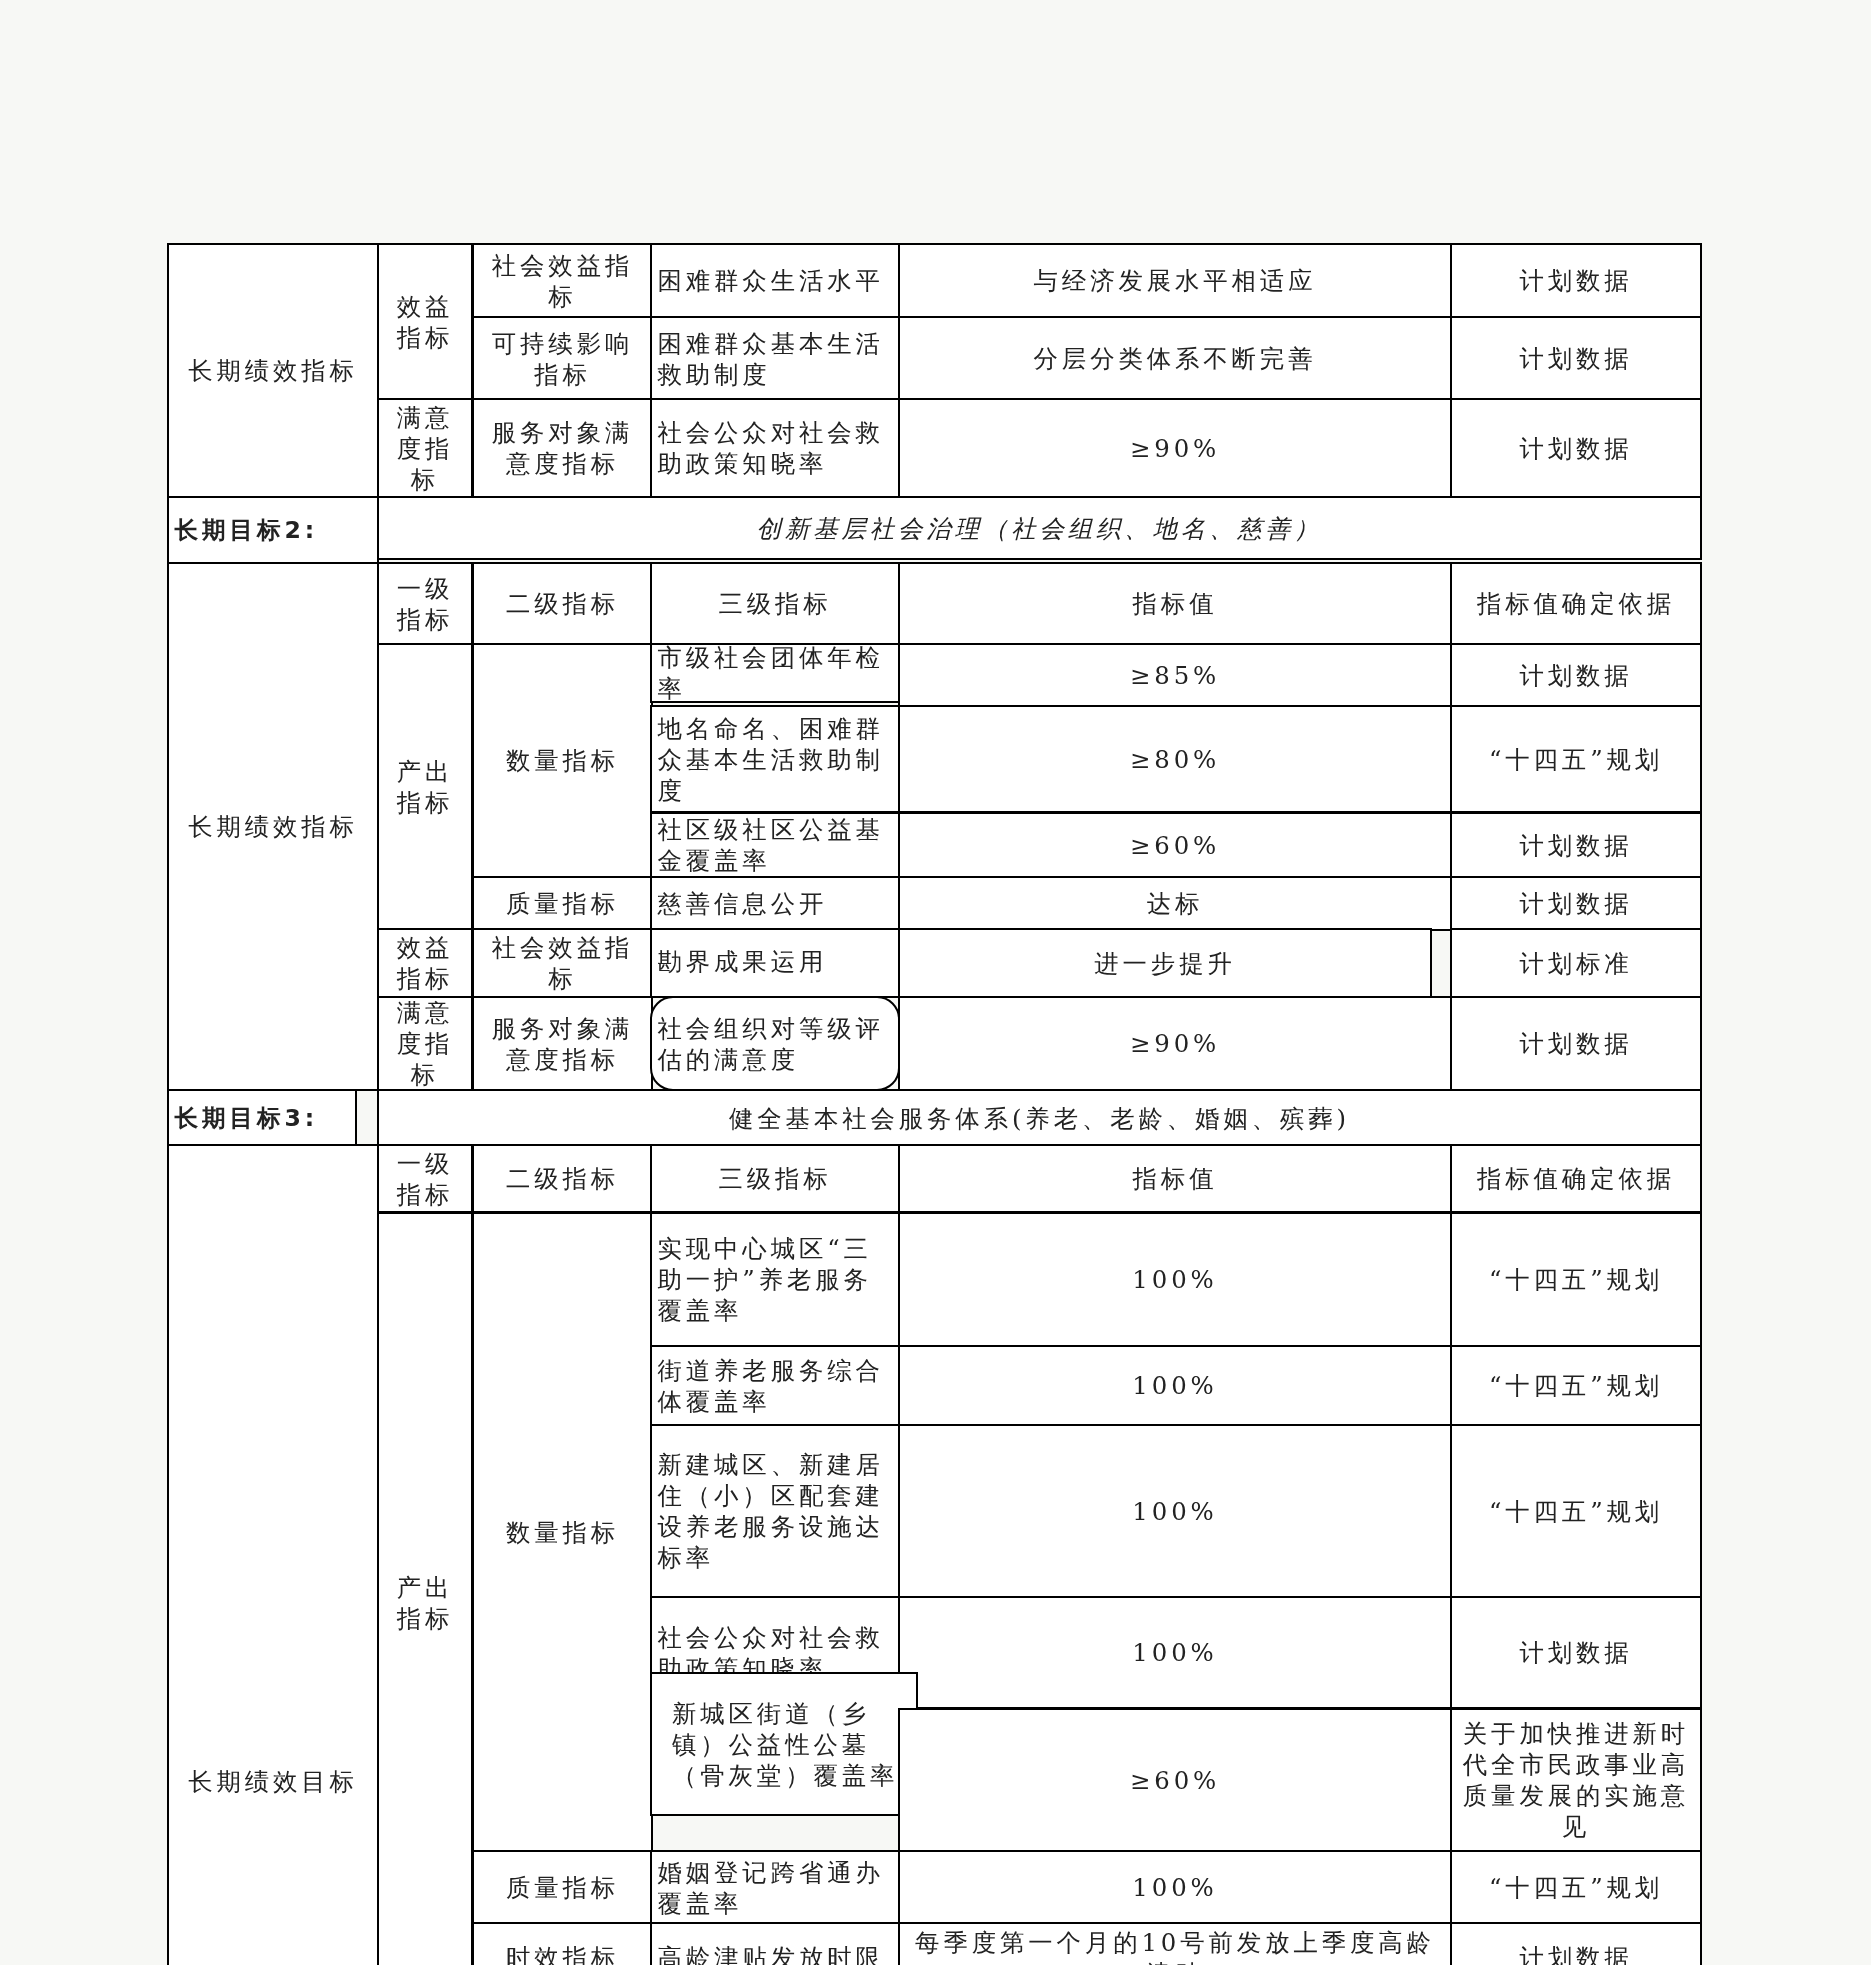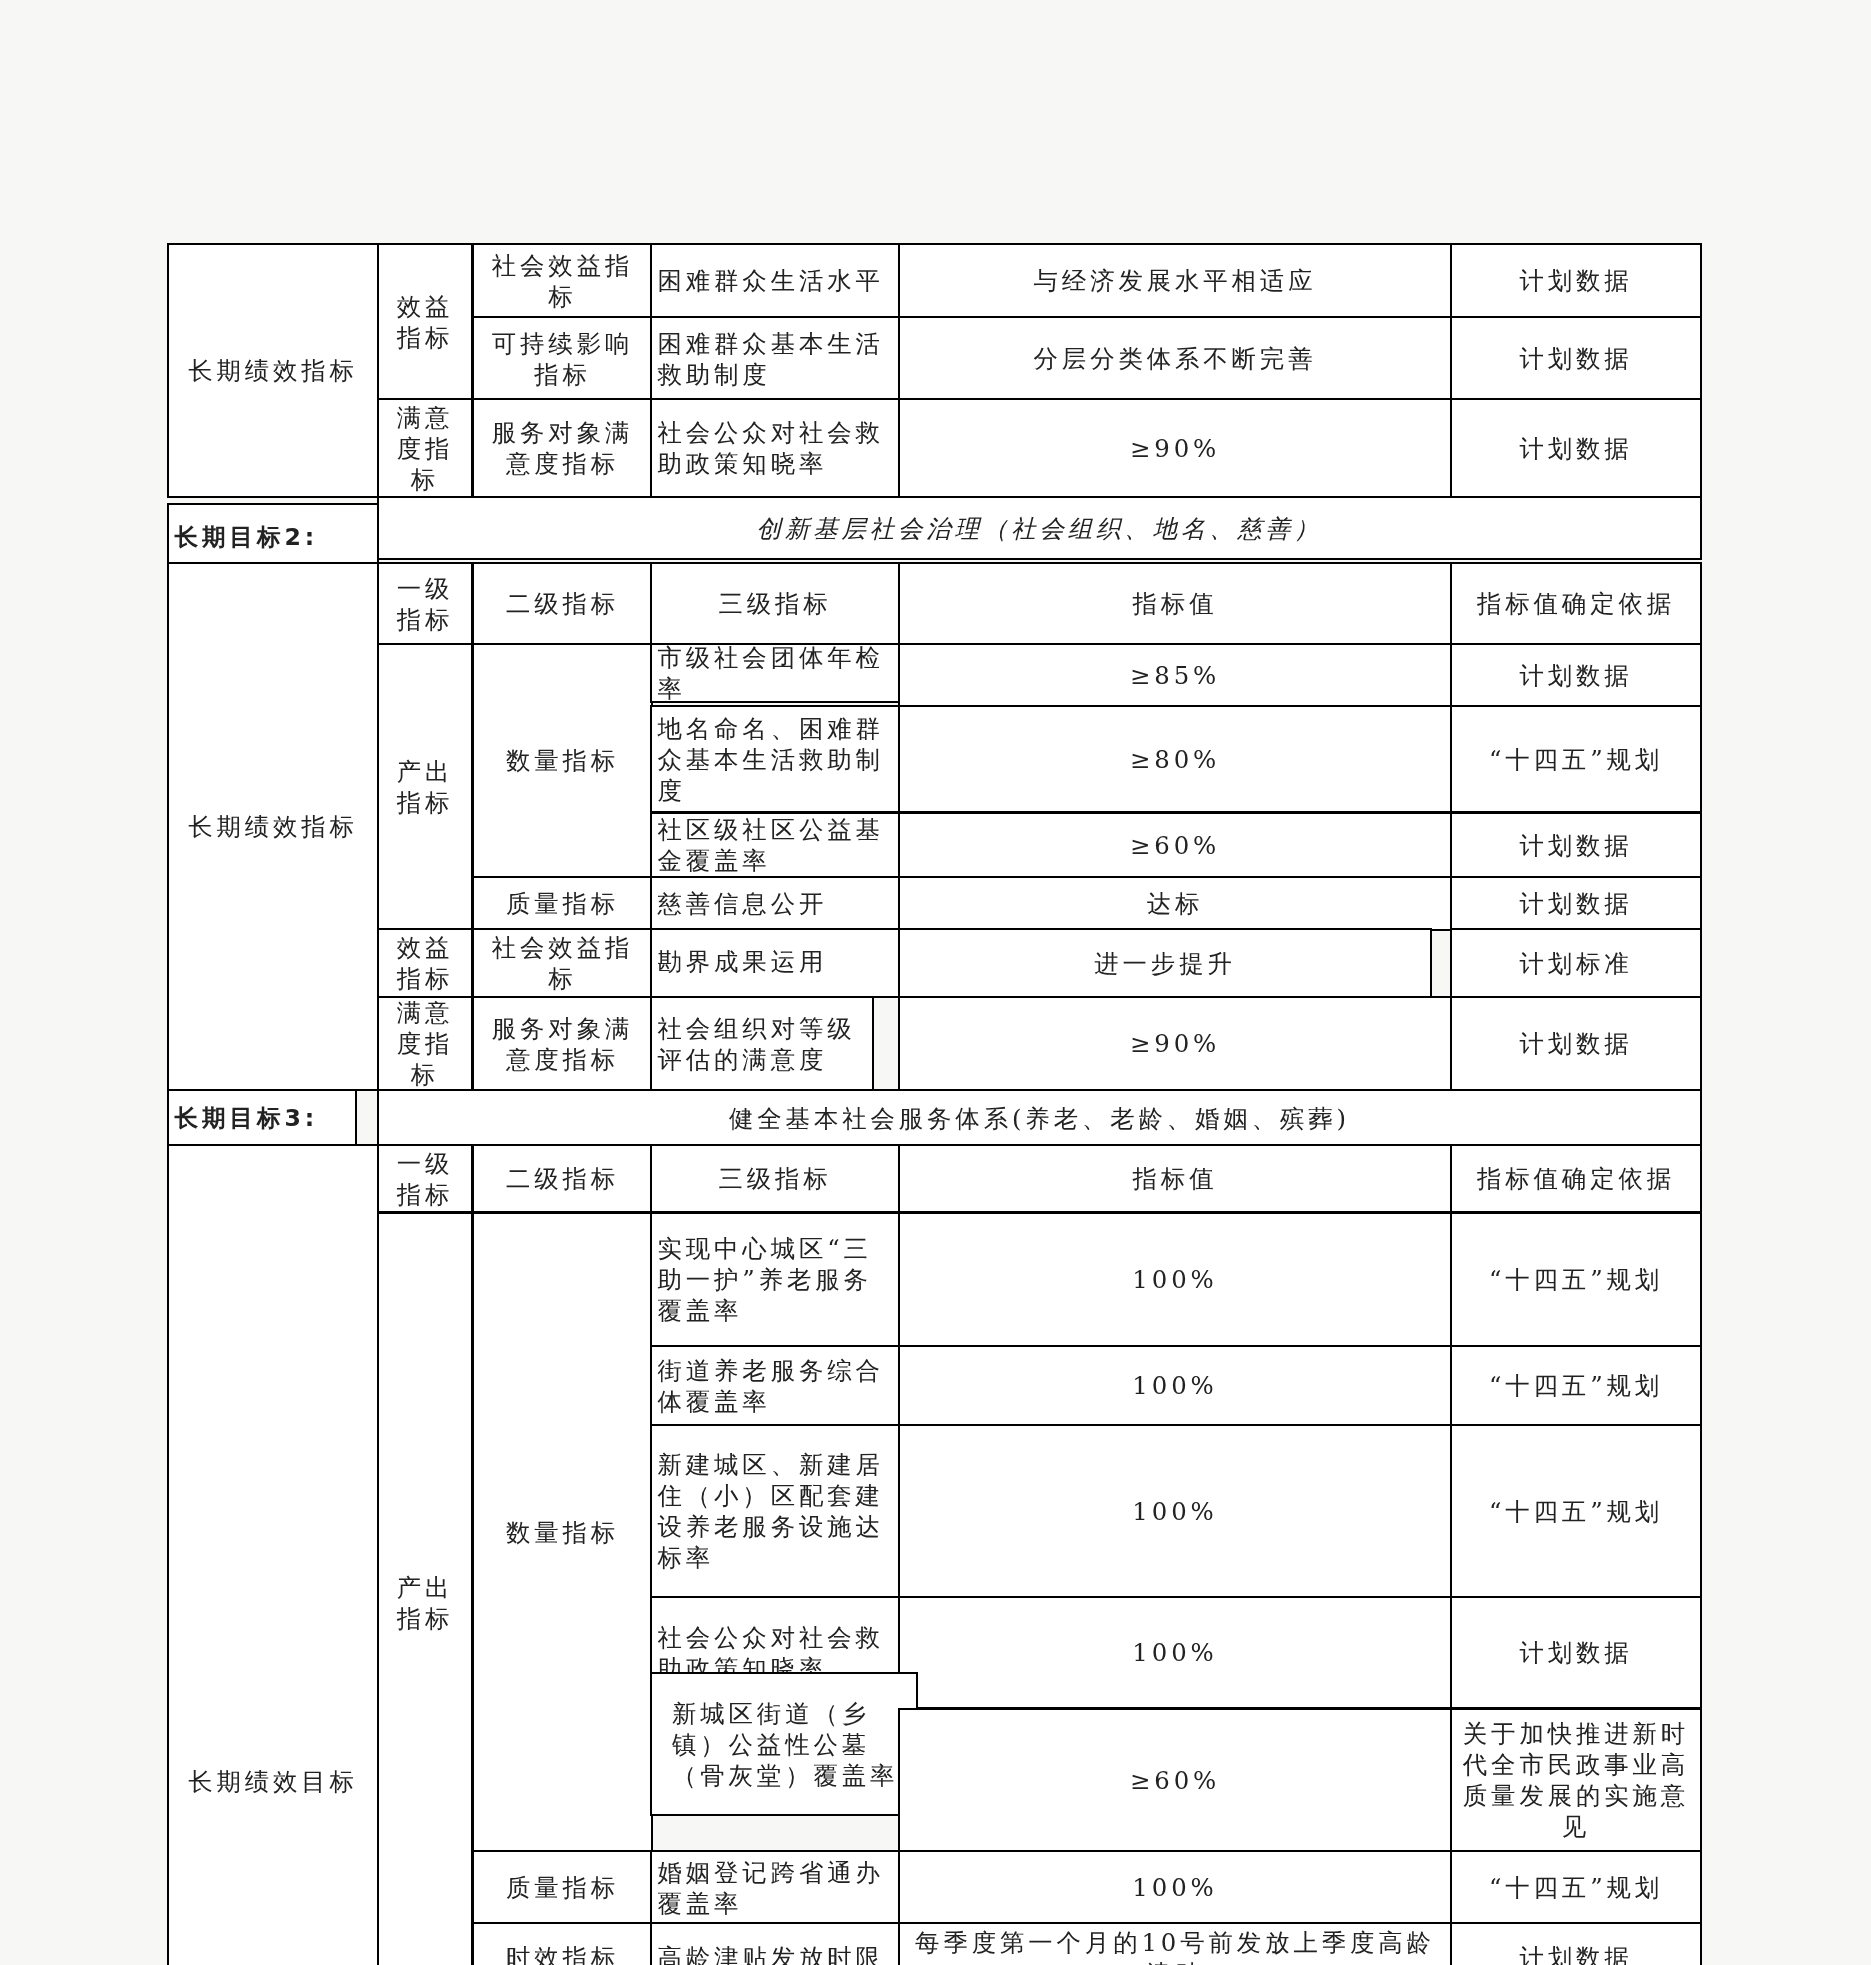--- a/index.html
+++ b/index.html
@@ -59,21 +59,21 @@
   <div class="cell left" style="left:650px;top:398px;width:250px;height:100px;">
       <span>社会公众对社会救助政策知晓率</span>
     </div>
   <div class="cell" style="left:898px;top:398px;width:554px;height:100px;">
       <span>≥90%</span>
     </div>
   <div class="cell" style="left:1450px;top:398px;width:252px;height:100px;">
       <span>计划数据</span>
     </div>
 
-  <div class="cell bold" style="left:167px;top:496px;width:212px;height:68px;margin-top:7px;">
+  <div class="cell bold" style="left:167px;top:496px;width:212px;height:68px;">
       <span>长期目标2:</span>
     </div>
   <div class="cell" style="left:377px;top:496px;width:1325px;height:64px;font-style:italic;">
       <span>创新基层社会治理（社会组织、地名、慈善）</span>
     </div>
 
   <div class="cell" style="left:167px;top:562px;width:212px;height:529px;">
       <span>长期绩效指标</span>
     </div>
 
@@ -158,21 +158,21 @@
   <div class="cell" style="left:1450px;top:928px;width:252px;height:70px;">
       <span>计划标准</span>
     </div>
 
   <div class="cell" style="left:377px;top:996px;width:96px;height:95px;">
       <span>满意度指标</span>
     </div>
   <div class="cell" style="left:472px;top:996px;width:181px;height:95px;">
       <span>服务对象满意度指标</span>
     </div>
-  <div class="cell left" style="left:650px;top:996px;width:224px;height:95px;">
+  <div class="cell left" style="left:650px;top:996px;width:250px;height:95px;border-radius:23px;">
       <span>社会组织对等级评估的满意度</span>
     </div>
   <div class="cell" style="left:898px;top:996px;width:554px;height:95px;">
       <span>≥90%</span>
     </div>
   <div class="cell" style="left:1450px;top:996px;width:252px;height:95px;">
       <span>计划数据</span>
     </div>
 
   <div class="cell bold" style="left:167px;top:1089px;width:190px;height:58px;">

